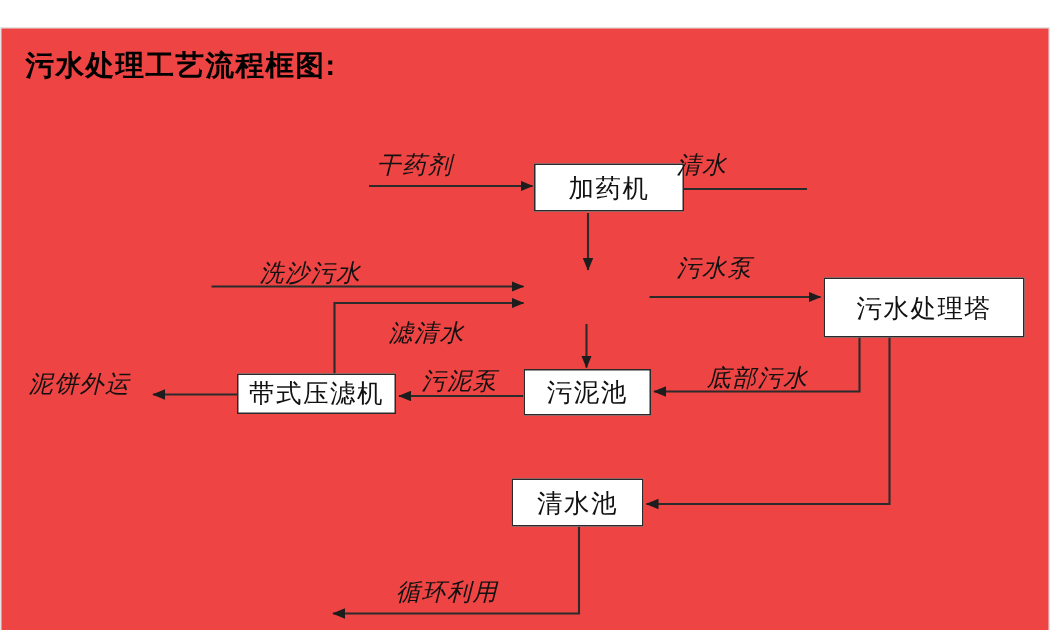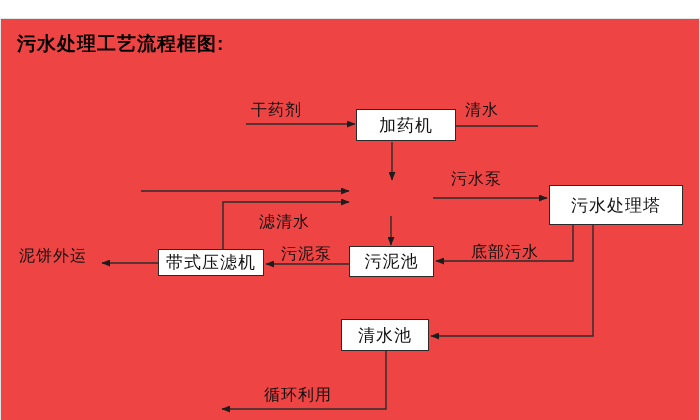--- a/index.html
+++ b/index.html
@@ -50,31 +50,32 @@
     white-space: nowrap;
     letter-spacing: 1px;
   }
   .edge-label {
     position: absolute;
     z-index: 3;
     font-size: 16px;
     color: #111111;
     white-space: nowrap;
     letter-spacing: 1px;
+    font-style: italic;
   }
   
   .n-dosing   { left:355px; top:90px;  width:100px;  height:32px; }
   .n-sewage   { left:349px; top:162px; width:83px;  height:34px; }
   .n-tower    { left:548px; top:166px; width:134px; height:40px; }
   .n-sludge   { left:348px; top:227px; width:85px;  height:31px; }
   .n-press    { left:157px; top:230px; width:106px; height:27px; }
   .n-clean    { left:340px; top:300px; width:88px;  height:32px; }
   
   .l-dry      { left:250px; top:81px; }
-  .l-clear    { left:464px; top:81px; }
+  .l-clear    { left:450px; top:81px; }
   .l-sand     { left:172px; top:153px; }
   .l-filter   { left:258px; top:193px; }
   .l-spump    { left:450px; top:150px; }
   .l-bottom   { left:470px; top:223px; }
   .l-slpump   { left:280px; top:225px;text-align:right; }
   .l-mudcake  { left:18px;  top:227px; }
   .l-recycle  { left:263px; top:366px; }
 </style>
 </head>
 <body>
@@ -106,20 +107,21 @@
   </svg>
 
   <div class="node n-dosing">加药机</div>
   <div class="node n-tower">污水处理塔</div>
   <div class="node n-sludge">污泥池</div>
   <div class="node n-press">带式压滤机</div>
   <div class="node n-clean">清水池</div>
 
   <div class="edge-label l-dry">干药剂</div>
   <div class="edge-label l-clear">清水</div>
+  <div class="edge-label l-sand">洗沙污水</div>
   <div class="edge-label l-filter">滤清水</div>
   <div class="edge-label l-spump">污水泵</div>
   <div class="edge-label l-bottom">底部污水</div>
   <div class="edge-label l-slpump">污泥泵</div>
   <div class="edge-label l-mudcake">泥饼外运</div>
   <div class="edge-label l-recycle">循环利用</div>
 
 </div>
 
 </body></html>

